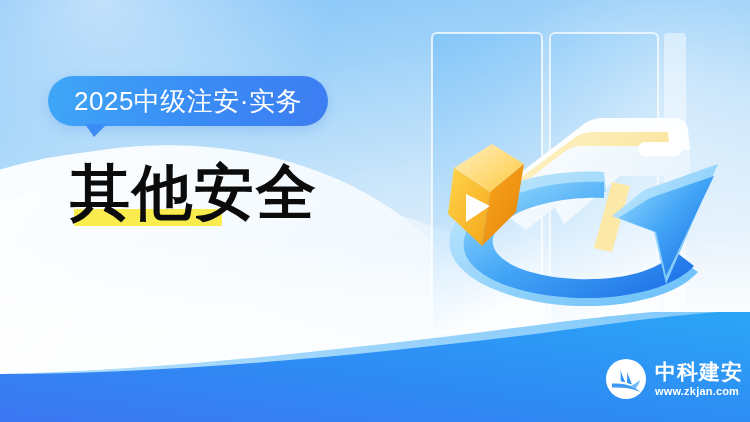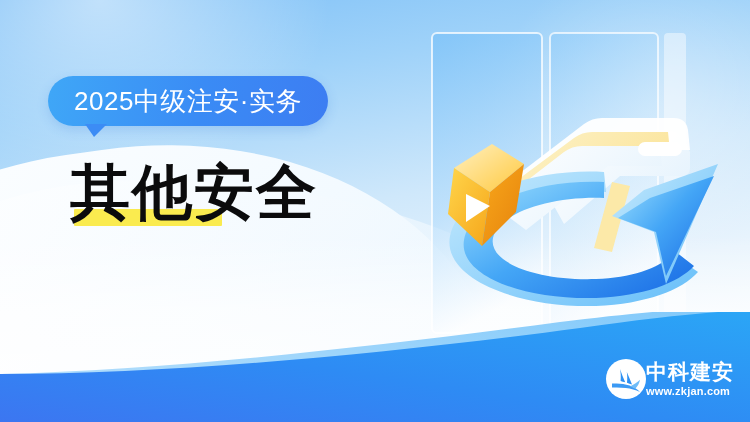--- a/index.html
+++ b/index.html
@@ -144,20 +144,21 @@
     font-family: "Liberation Sans", sans-serif;
     line-height: 1;
   }
 
   
   .logo {
     position: absolute;
     left: 606px; top: 359px;
     display: flex;
     align-items: center;
+    gap: 9px;
   }
   .logo-mark {
     width: 40px; height: 40px;
     border-radius: 50%;
     background: #ffffff;
     display: flex; align-items: center; justify-content: center;
     flex: 0 0 auto;
   }
   .logo-mark svg { display:block; width: 40px; height: 40px; }
   .logo-txt { display: flex; flex-direction: column; line-height: 1; }

